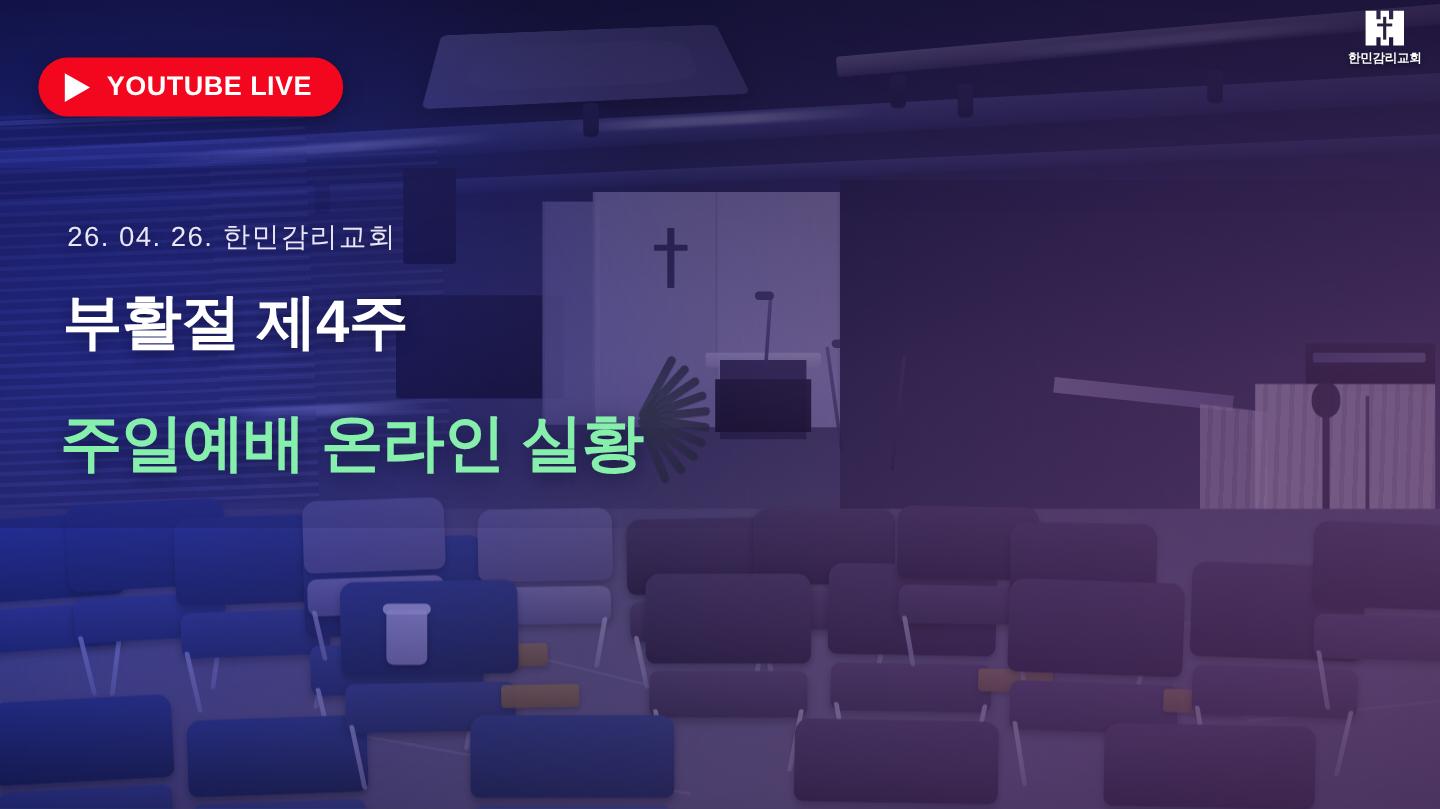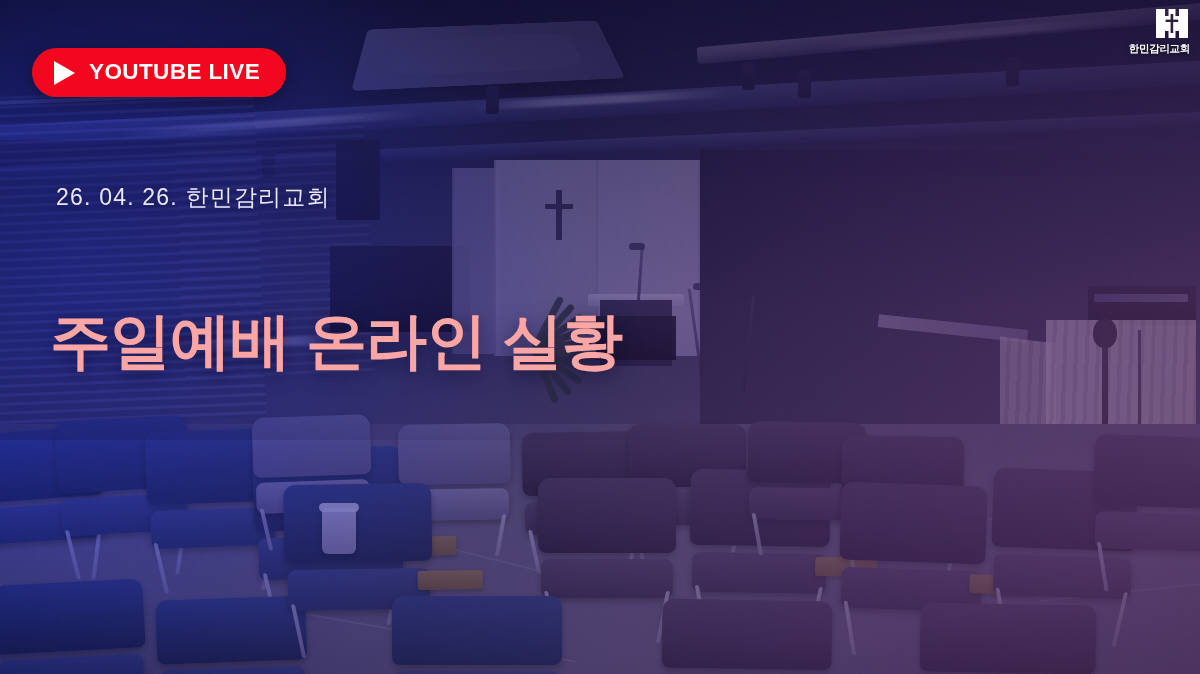--- a/index.html
+++ b/index.html
@@ -278,29 +278,29 @@
     text-shadow:0 2px 10px rgba(10,8,40,.5);
     white-space:nowrap;
   }
   .subtitle{
     position:absolute; left:52px; top:240px;
     color:#ffffff; font-size:50px; font-weight:700; letter-spacing:-.5px;
     text-shadow:0 3px 14px rgba(10,8,40,.55);
     white-space:nowrap; line-height:1.15;
   }
   .maintitle{
-    position:absolute; left:50px; top:306px;
-    color:#fca5a5; font-size:61px; font-weight:700; letter-spacing:-1px;
+    position:absolute; left:50px; top:341px;
+    color:#86efac; font-size:52px; font-weight:700; letter-spacing:-1px;
     text-shadow:0 4px 18px rgba(10,8,40,.6);
     white-space:nowrap; line-height:1.15;
   }
 
   .logo{
     position:absolute; right:10px; top:8px; width:72px;
-    display:flex; flex-direction:column; align-items:flex-end; gap:3px;
+    display:flex; flex-direction:column; align-items:center; gap:3px;
   }
   .logo-mark{ width:36px; height:31px; display:block; }
   .logo-name{
     color:#ffffff; font-size:10.5px; font-weight:700; letter-spacing:-.3px;
     white-space:nowrap; text-shadow:0 1px 4px rgba(0,0,0,.6);
   }
 </style>
 </head>
 <body>
 
@@ -500,20 +500,21 @@
 
   <div class="overlay">
 
     <div class="live-badge">
       <span class="play-tri"></span>
       <span class="live-text">YOUTUBE LIVE</span>
     </div>
 
     <div class="date-line">26. 04. 26. 한민감리교회</div>
 
+    <div class="subtitle">부활절 제4주</div>
 
     <div class="maintitle">주일예배 온라인 실황</div>
 
     <div class="logo">
       <svg class="logo-mark" viewBox="0 0 36 31">
         <path d="M2 1 H11 V8 H14.5 V1 H21.5 V8 H25 V1 H34 V30 H25 V23 H21.5 V30 H14.5 V23 H11 V30 H2 Z" fill="#ffffff"></path>
         <rect x="16.6" y="6" width="2.6" height="19" fill="#2b1f3a"></rect>
         <rect x="11.6" y="11.6" width="12.6" height="2.4" fill="#2b1f3a"></rect>
       </svg>
       <span class="logo-name">한민감리교회</span>

